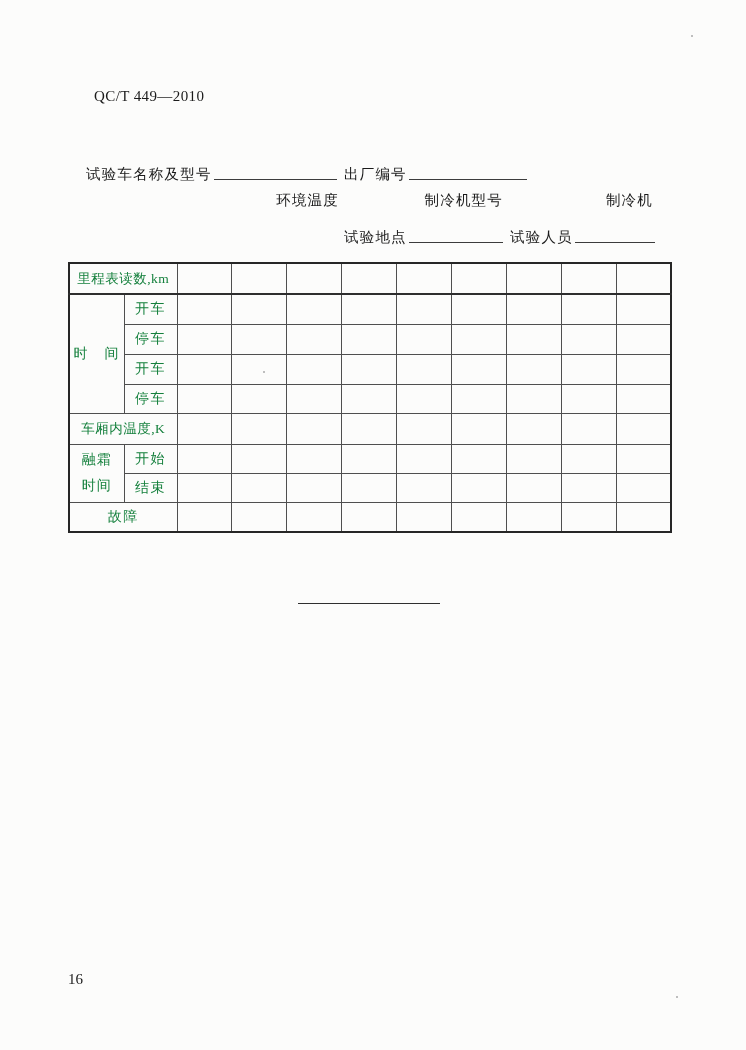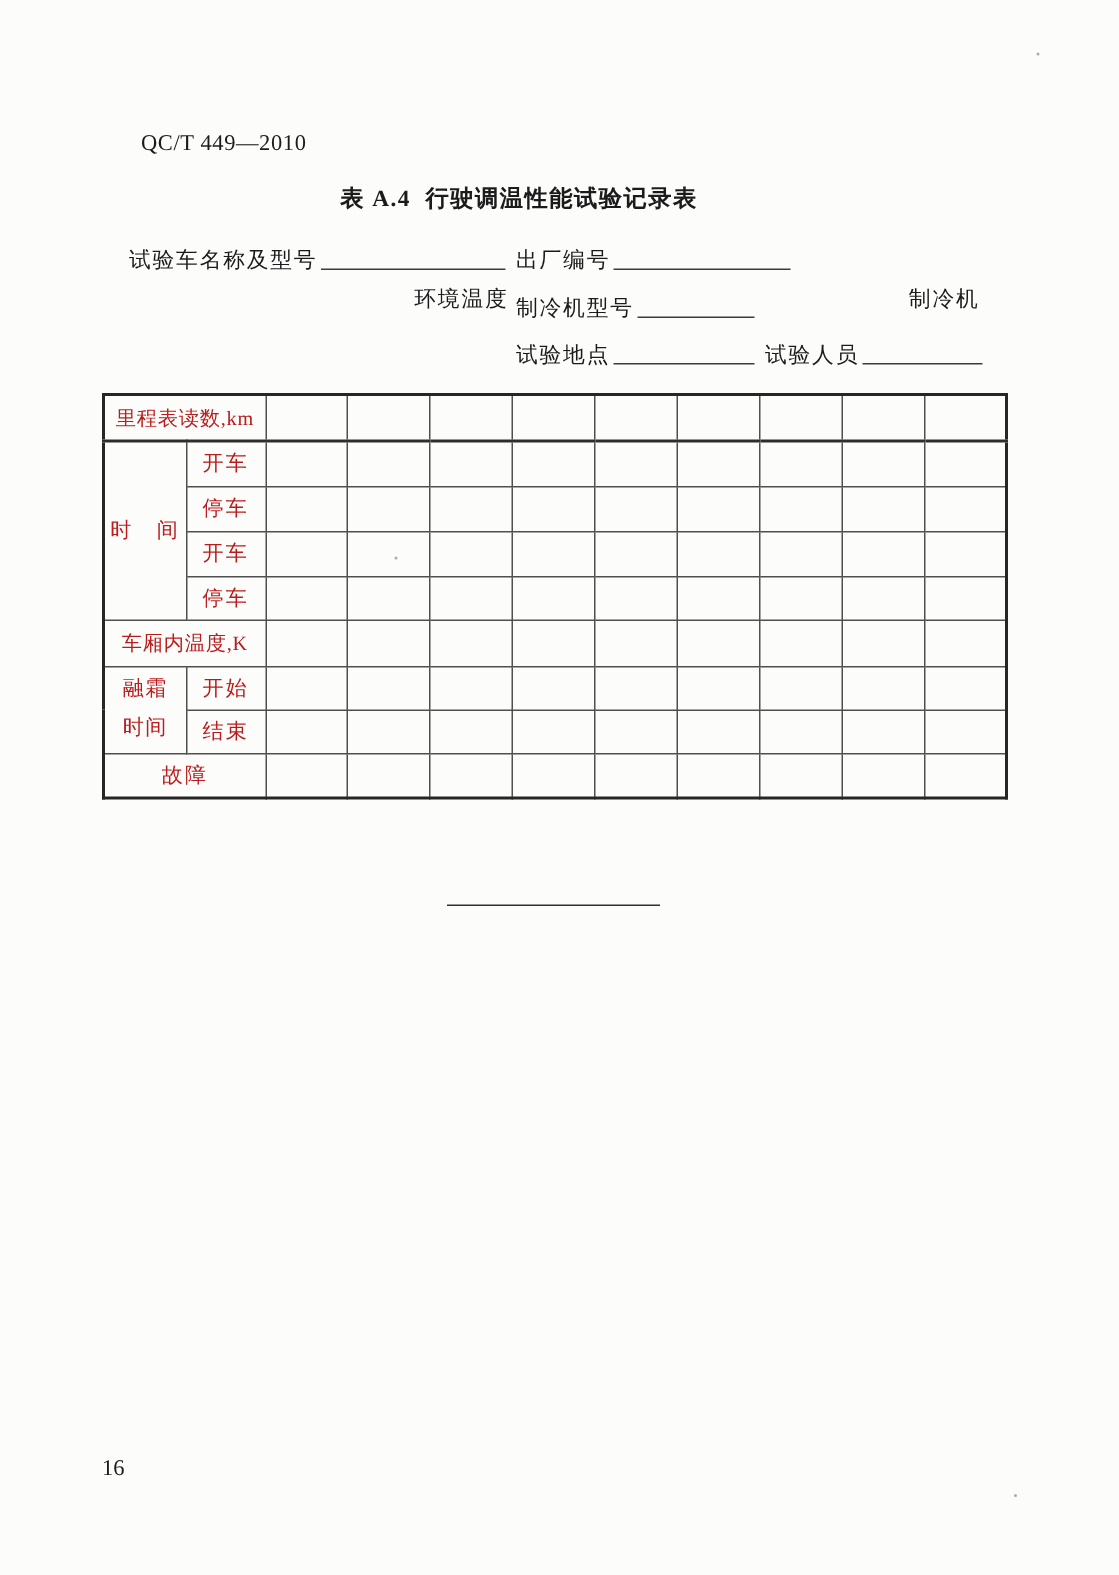--- a/index.html
+++ b/index.html
@@ -33,57 +33,56 @@
     position:absolute;left:68px;top:262px;
     width:604px;table-layout:fixed;
     border-collapse:collapse;
     border:2px solid #262626;
   }
   table.rec-table td{
     border:1px solid #4f4f4f;padding:0;
   }
   td.label{
     font-size:13.5px;text-align:center;vertical-align:middle;
-    letter-spacing:.5px;color:#b91c1c;
+    letter-spacing:.5px;color:#15803d;
   }
   td.label.sp{letter-spacing:1.5px;font-size:14px;}
   tr.heavy td{border-bottom:2px solid #2e2e2e;}
   td.twolines{line-height:1.85;font-size:14px;letter-spacing:1px;}
   .end-rule{
     position:absolute;left:298px;top:603px;width:142px;height:0;
     border-top:1.5px solid #2f2f2f;
   }
   .page-num{
     position:absolute;left:68px;top:971px;font-size:15px;
   }
   .speck{position:absolute;background:#aaa;border-radius:50%;}
 </style>
 </head>
 <body>
 
 <div class="page">
 
   <div class="doc-number">QC/T 449—2010</div>
 
-  <div class="table-title">表 A.4  行驶调温性能试验记录表</div>
 
   <div class="field" style="left:344px;top:161px;width:183px;">
     <span class="lbl">出厂编号</span>
     <span class="line"></span>
   </div>
   <div class="field" style="left:86px;top:161px;width:251px;">
     <span class="lbl">试验车名称及型号</span>
     <span class="line"></span>
   </div>
 
   <div class="field" style="left:88px;top:193px;width:251px;flex-direction:column;">
     <span class="lbl">环境温度</span>
     <span class="line"></span>
   </div>
-  <div class="field" style="left:344px;top:193px;width:159px;">
+  <div class="field" style="left:344px;top:193px;width:159px;flex-direction:column;">
     <span class="lbl">制冷机型号</span>
     <span class="line"></span>
   </div>
   <div class="field" style="left:510px;top:193px;width:143px;flex-direction:column;">
     <span class="lbl">制冷机</span>
     <span class="line"></span>
   </div>
 
   <div class="field" style="left:344px;top:224px;width:159px;">
     <span class="lbl">试验地点</span>

